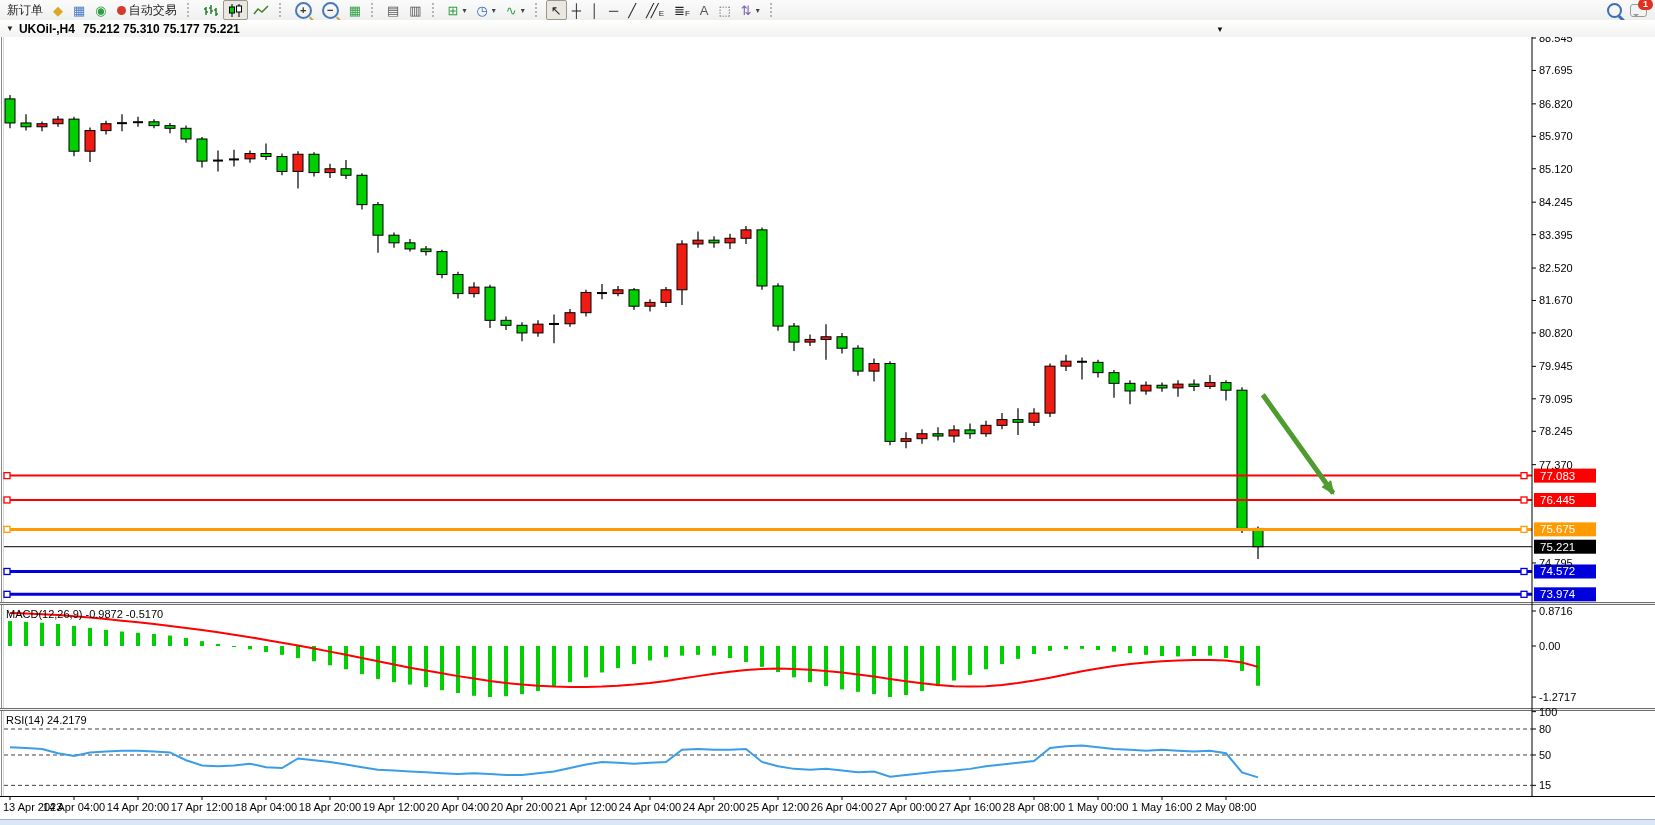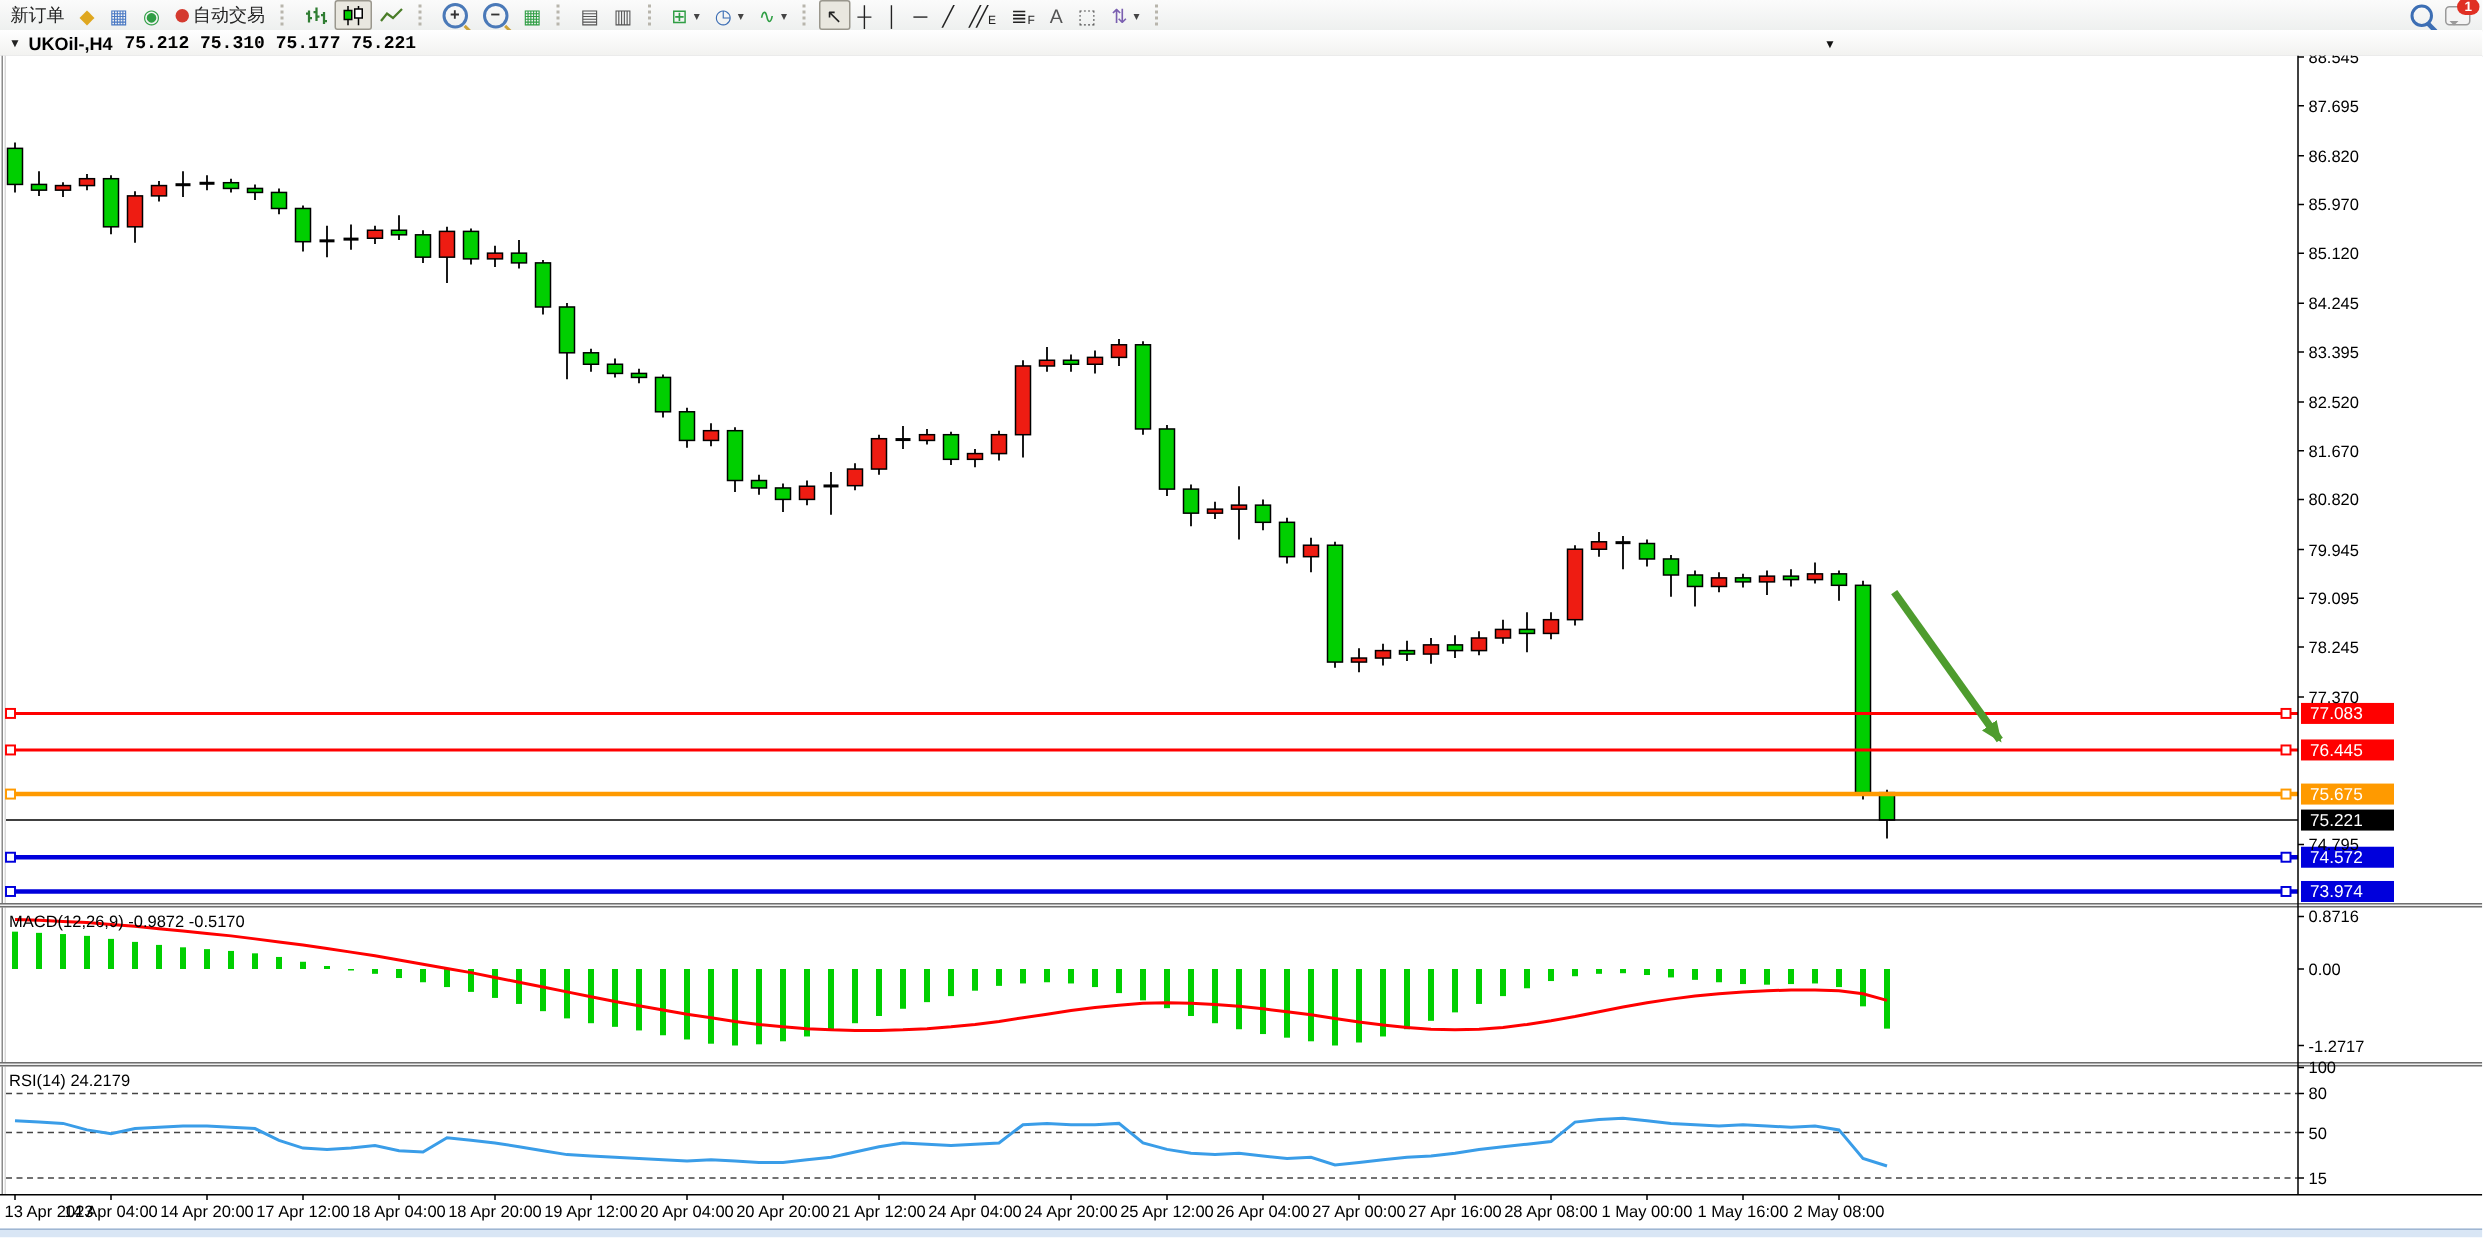--- a/index.html
+++ b/index.html
@@ -25,21 +25,21 @@
   .chat{position:relative;width:15px;height:11px;border:1.5px solid #9a9a9a;border-radius:3px;background:#f4f4f4;}
   .chat:after{content:"";position:absolute;left:2px;bottom:-4px;border:3px solid transparent;border-top-color:#9a9a9a;}
   .badge{position:absolute;right:-7px;top:-6px;min-width:11px;height:11px;border-radius:6px;background:#e03024;color:#fff;
     font-size:9px;font-weight:bold;display:flex;align-items:center;justify-content:center;padding:0 2px;}
 
   
   #titlebar{position:absolute;left:0;top:20px;width:1655px;height:17px;background:linear-gradient(#ffffff,#f2f2f0);
     border-bottom:1px solid #9b9b9b;display:flex;align-items:center;font-size:12px;color:#000;}
   #titlebar .tri{font-size:8px;margin:0 5px 0 6px;color:#222;}
   #titlebar .sym{font-weight:bold;margin-right:8px;}
-  #titlebar .quote{font-weight:bold;font-family:Liberation Mono, monospace;}
+  #titlebar .quote{font-weight:bold;}
   #shift-marker{position:absolute;left:1216px;top:5px;font-size:8px;color:#111;}
 
   
   #chart-wrap{position:absolute;left:0;top:37px;width:1655px;height:782px;background:#fff;}
   #hscroll{position:absolute;left:0;top:819px;width:1655px;height:6px;background:#d9e6f5;border-top:1px solid #9fb6d2;}
   svg text{font-family:"Liberation Sans",sans-serif;}
 </style>
 </head>
 <body>
 <div id="app">

